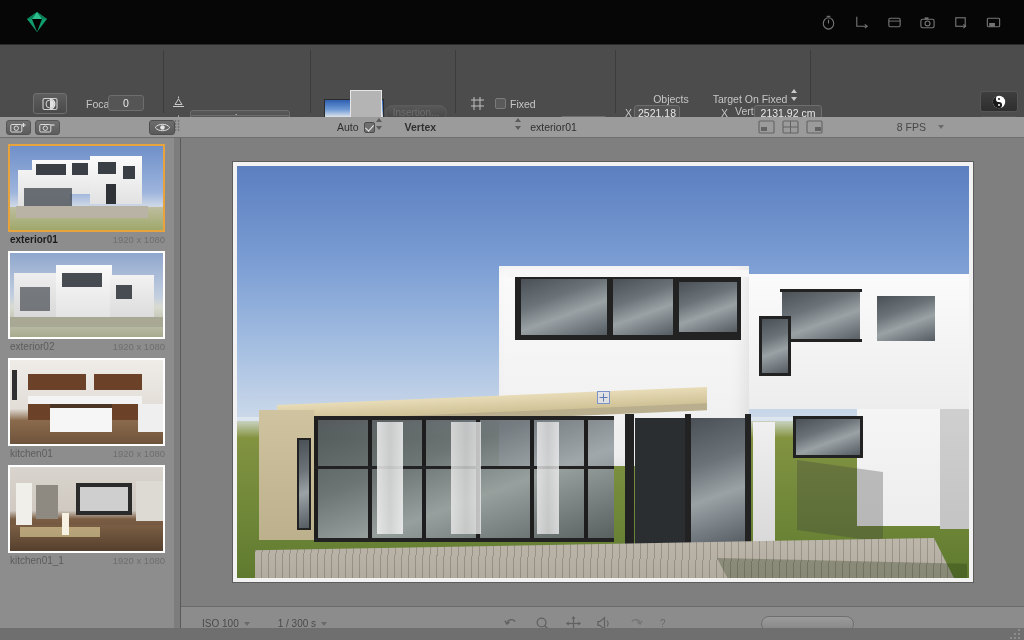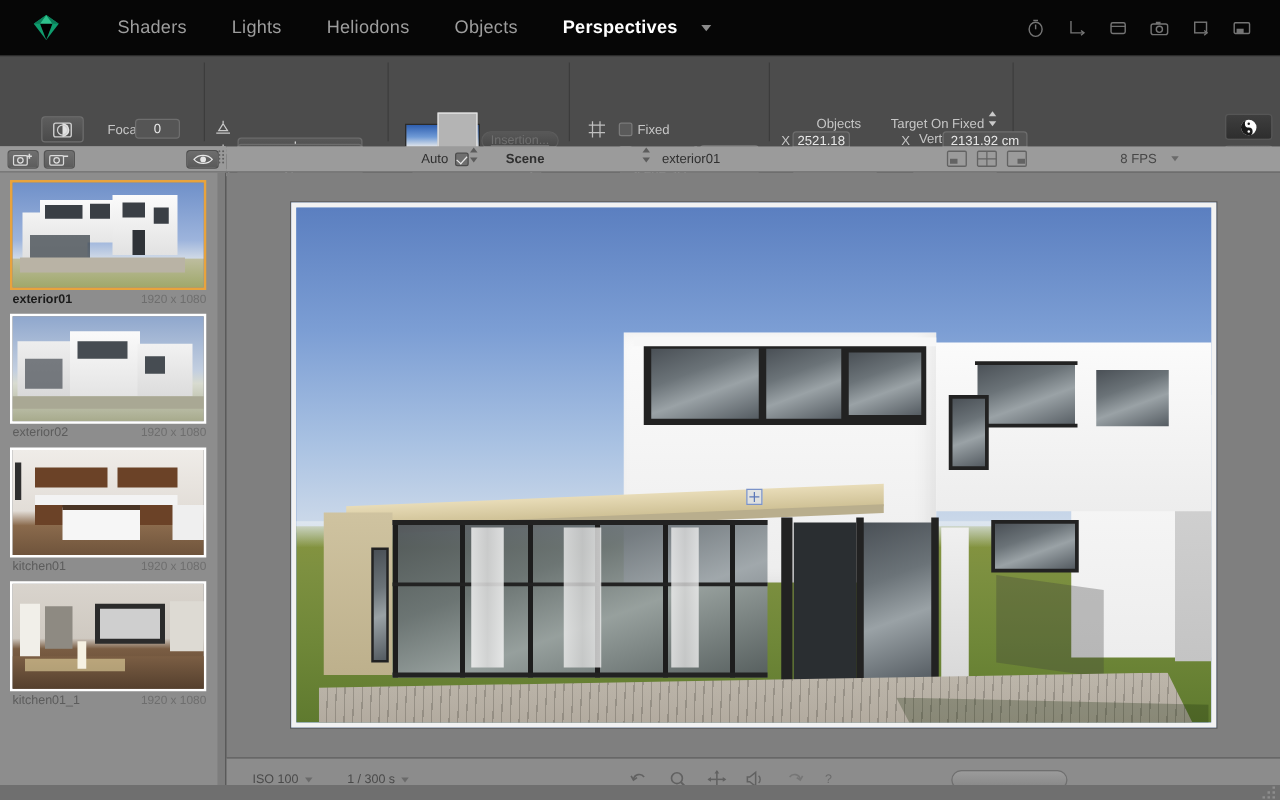--- a/index.html
+++ b/index.html
@@ -250,28 +250,20 @@
 
   <div class="menubar">
     <div class="logo">
       <svg class="gem" viewBox="0 0 26 26">
         <polygon points="13,3 23,10 13,23 3,10" fill="#0f9d6e"></polygon>
         <polygon points="13,3 18,10 13,23 8,10" fill="#2ec08c"></polygon>
         <polygon points="3,10 13,3 8,10" fill="#0b7d58"></polygon>
         <polygon points="23,10 13,3 18,10" fill="#0b7d58"></polygon>
         <polygon points="8,10 18,10 13,23" fill="#16archive"></polygon>
       </svg>
-    </div>
-    <div class="menu-items">
-      <div class="menu-item">Shaders</div>
-      <div class="menu-item">Lights</div>
-      <div class="menu-item">Heliodons</div>
-      <div class="menu-item">Objects</div>
-      <div class="menu-item active">Perspectives</div>
-      <div class="menu-caret"></div>
     </div>
     <div class="menu-right">
       <svg class="mr-icon" viewBox="0 0 18 18">
         <ellipse cx="9" cy="10" rx="5.5" ry="6" fill="none" stroke="#cfcfcf" stroke-width="1.2"></ellipse>
         <line x1="9" y1="10" x2="9" y2="6" stroke="#cfcfcf" stroke-width="1.2"></line>
         <line x1="7" y1="2.5" x2="11" y2="2.5" stroke="#cfcfcf" stroke-width="1.2"></line>
       </svg>
       <svg class="mr-icon" viewBox="0 0 18 18">
         <polyline points="4,3 4,13 15,13" fill="none" stroke="#cfcfcf" stroke-width="1.2"></polyline>
         <polyline points="12.5,11 15,13 12.5,15" fill="none" stroke="#cfcfcf" stroke-width="1.2"></polyline>
@@ -567,21 +559,21 @@
     </svg>
   </div>
 
   <div class="viewhead">
     <span class="vh-label" style="margin-left:156px;">Auto</span>
     <span class="chk on" style="margin-left:5px; background:#6f6f6f; border-color:#4c4c4c;"></span>
     <span class="stepper" style="position:relative; margin-left:5px; top:0;">
         <i class="up" style="border-bottom-color:#5c5c5c"></i>
         <i class="dn" style="border-top-color:#5c5c5c"></i>
       </span>
-    <span class="vh-label" style="margin-left:18px; font-weight:bold;">Scene</span>
+    <span class="vh-label" style="margin-left:18px; font-weight:bold;">Vertex</span>
     <span class="stepper" style="position:relative; margin-left:82px; top:0;">
         <i class="up" style="border-bottom-color:#5c5c5c"></i>
         <i class="dn" style="border-top-color:#5c5c5c"></i>
       </span>
     <span class="vh-label" style="margin-left:5px;">exterior01</span>
 
     <svg class="vh-icon-btn" style="margin-left:181px;" viewBox="0 0 17 14">
       <rect x="1" y="1" width="15" height="12" rx="1" fill="none" stroke="#3f3f3f" stroke-width="1.1"></rect>
       <rect x="3" y="7" width="6" height="4" fill="#3f3f3f"></rect>
     </svg>

